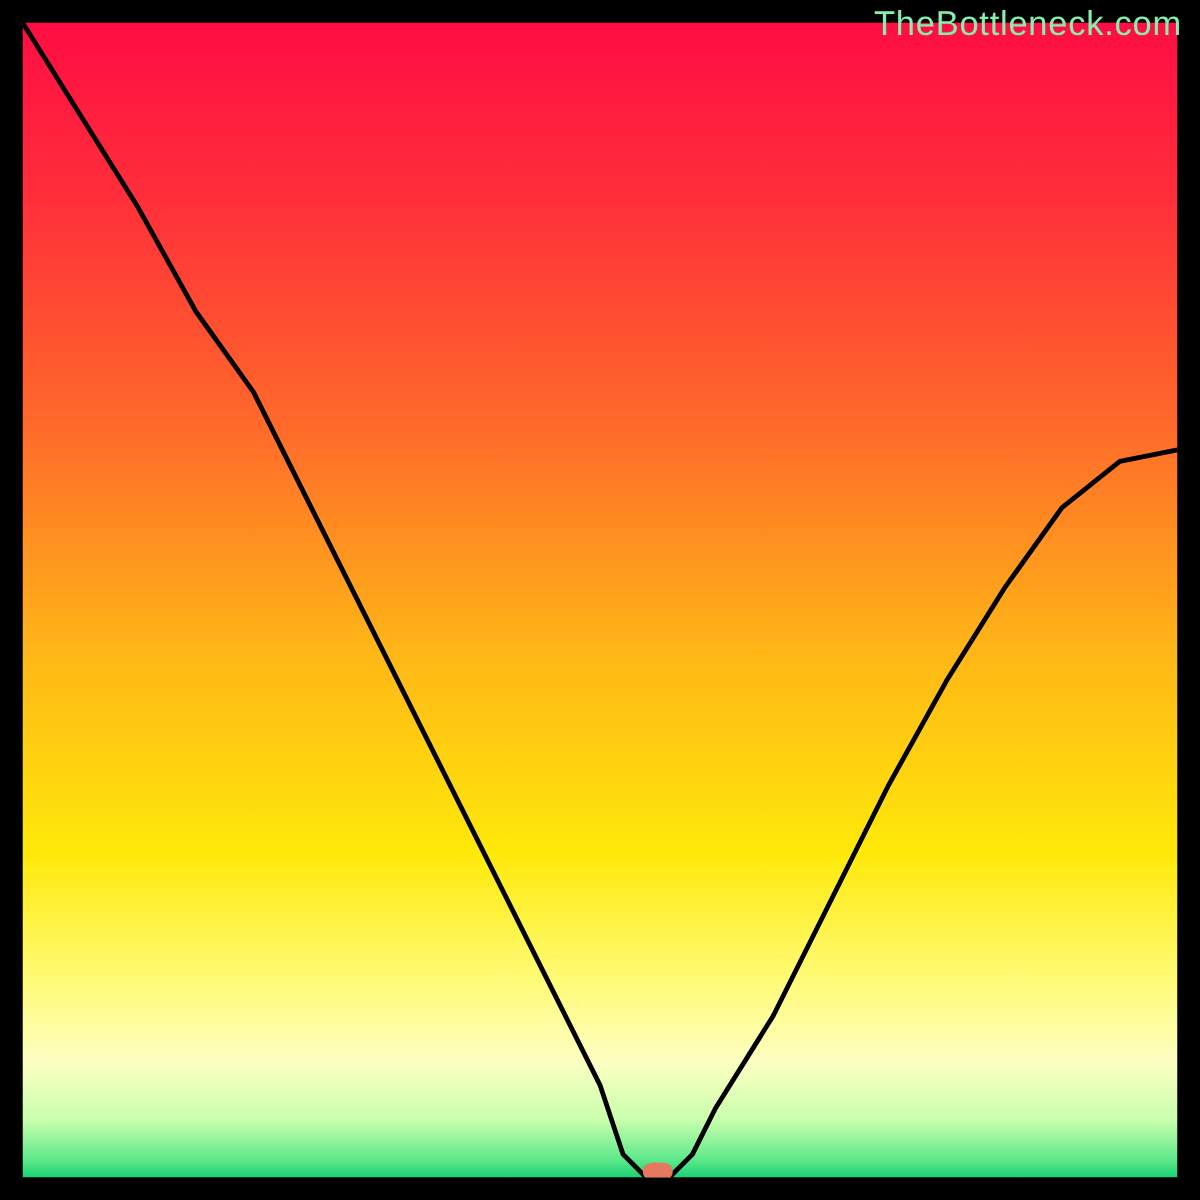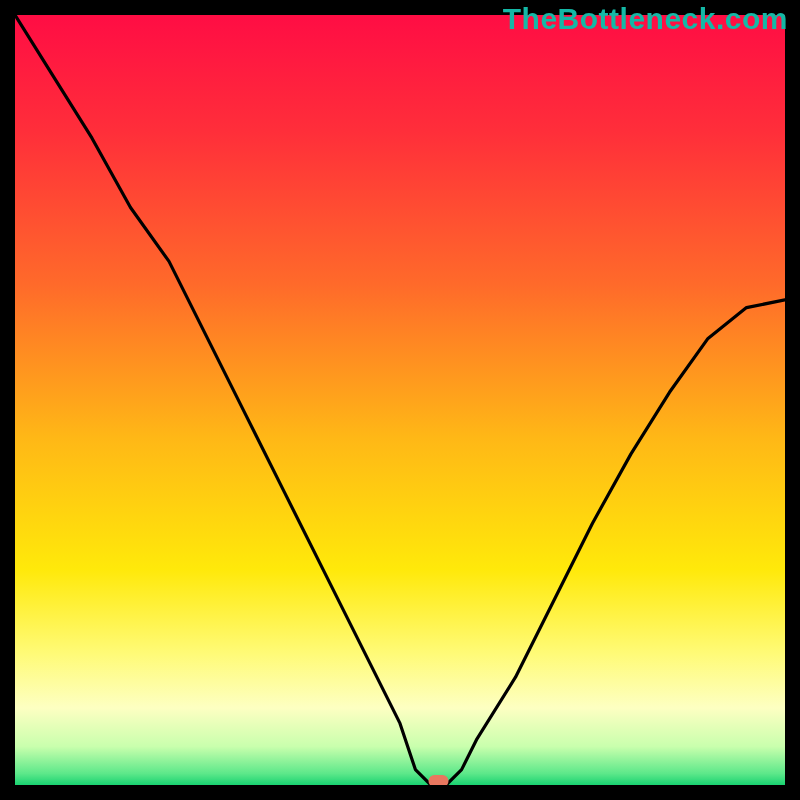--- a/index.html
+++ b/index.html
@@ -21,23 +21,23 @@
     position: absolute;
     left: 15px;
     top: 15px;
     width: 770px;
     height: 770px;
   }
   .watermark {
     position: absolute;
     top: 2px;
     right: 12px;
-    color: #14b8a6;
-    font-size: 30px;
-    font-weight: 700;
+    color: #86efac;
+    font-size: 23px;
+    font-weight: 400;
     letter-spacing: 0.5px;
   }
   svg { display: block; }
 </style>
 </head>
 <body>
 
 <div class="stage">
 
   <div class="plot">

